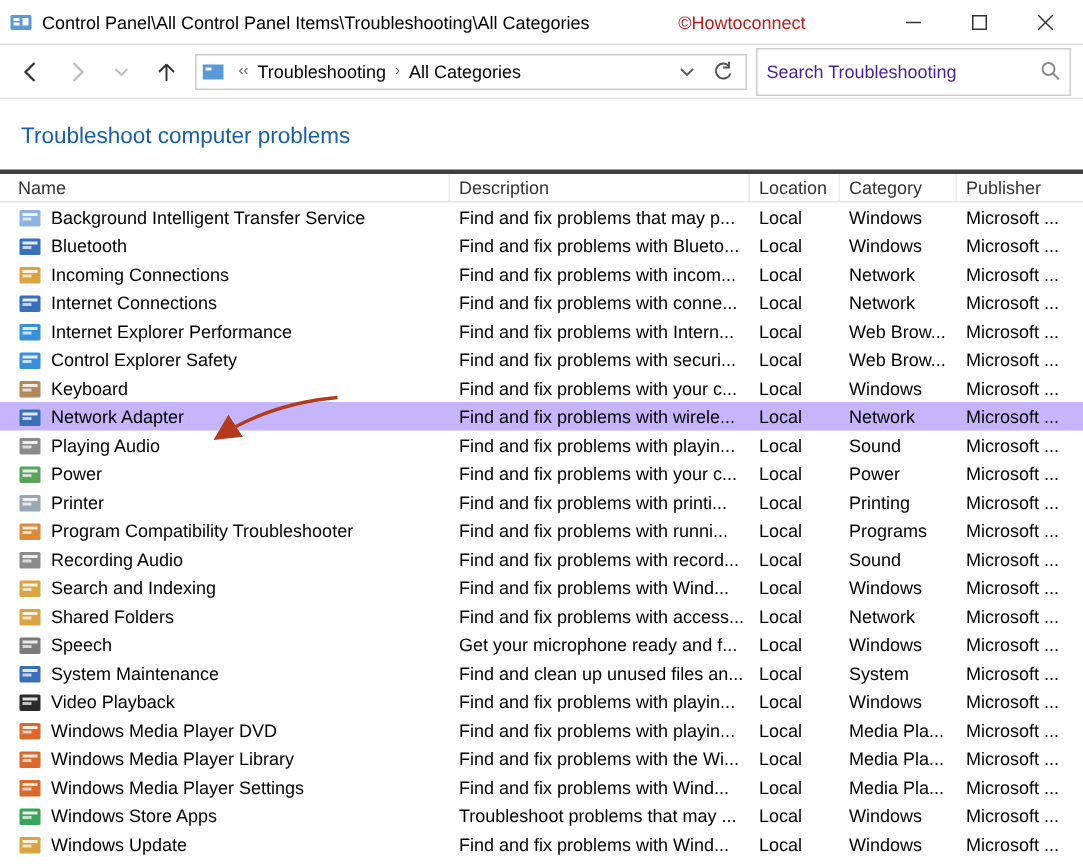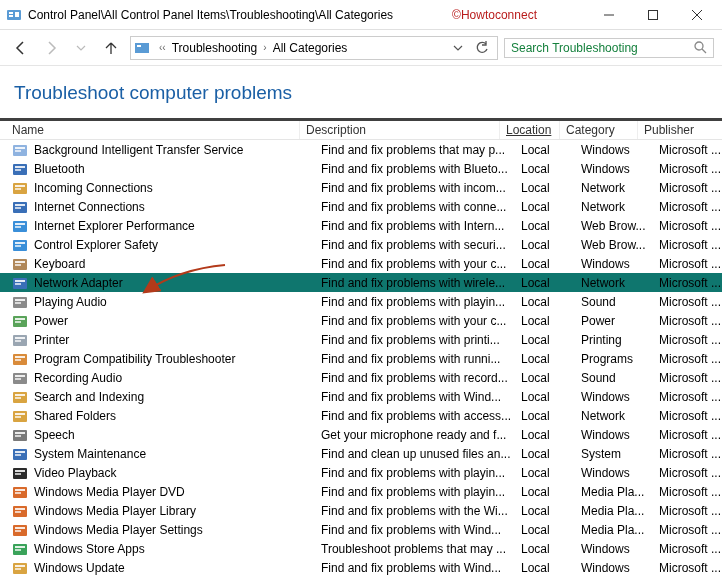--- a/index.html
+++ b/index.html
@@ -14,36 +14,36 @@
   .addrbar { display: flex; align-items: center; height: 36px; padding: 4px 8px; gap: 6px; border-bottom: 1px solid #e5e5e5; }
   .navgrp { display: flex; align-items: center; gap: 4px; }
   .navbtn { width: 26px; height: 26px; display: flex; align-items: center; justify-content: center; color: #555; }
   .navbtn.disabled { color: #bbb; }
   .breadcrumb { flex: 1; display: flex; align-items: center; height: 24px; border: 1px solid #ccc; padding: 0 4px; font-size: 12px; }
   .breadcrumb .bicon { width: 16px; height: 14px; margin-right: 4px; }
   .breadcrumb .chev { color: #666; padding: 0 4px; font-size: 10px; }
   .breadcrumb .seg { padding: 0 2px; }
   .breadcrumb .actions { margin-left: auto; display: flex; gap: 2px; }
   .iconbtn { width: 22px; height: 22px; display: flex; align-items: center; justify-content: center; color: #555; }
-  .searchbox { width: 210px; height: 20px; border: 1px solid #ccc; display: flex; align-items: center; padding: 0 6px; color: #15803d; }
+  .searchbox { width: 210px; height: 32px; border: 1px solid #ccc; display: flex; align-items: center; padding: 0 6px; color: #4c1d95; }
   .searchbox .ph { flex: 1; }
-  .heading { color: #1a5fa5; font-size: 19px; padding: 16px 14px 14px; }
+  .heading { color: #1a5fa5; font-size: 15px; padding: 16px 14px 14px; }
   .cols { display: flex; height: 22px; align-items: center; border-top: 3px solid #404040; border-bottom: 1px solid #e5e5e5; font-size: 12px; color: #333; }
   .cols div { padding: 0 6px; border-right: 1px solid #eee; height: 100%; display: flex; align-items: center; }
   .c-name { width: 300px; padding-left: 12px !important; }
   .c-desc { width: 200px; }
-  .c-loc  { width: 60px; text-decoration: underline; }
+  .c-loc  { width: 60px; }
   .c-cat  { width: 78px; text-align: center; }
   .c-pub  { flex: 1; border-right: none !important; }
   .rows { }
   .row { display: flex; height: 19px; align-items: center; font-size: 12px; cursor: default; }
-  .row.selected { background: #0f766e; }
+  .row.selected { background: #c4b5fd; }
   .row .nm { width: 300px; display: flex; align-items: center; padding-left: 12px; white-space: nowrap; overflow: hidden; }
   .row .nm .ricon { width: 16px; height: 16px; margin-right: 6px; flex-shrink: 0; }
-  .row .ds { width: 200px; padding: 0 6px; white-space: nowrap; overflow: hidden; text-overflow: clip; margin-left: 15px; }
+  .row .ds { width: 200px; padding: 0 6px; white-space: nowrap; overflow: hidden; text-overflow: clip; }
   .row .lc { width: 60px; padding: 0 6px; }
   .row .ct { width: 78px; padding: 0 6px; white-space: nowrap; overflow: hidden; }
   .row .pb { flex: 1; padding: 0 6px; white-space: nowrap; overflow: hidden; }
   .arrow { position: absolute; left: 140px; top: 261px; pointer-events: none; }
   .wrap { position: relative; }
 </style>
 </head>
 <body>
 <div class="wrap">
 

